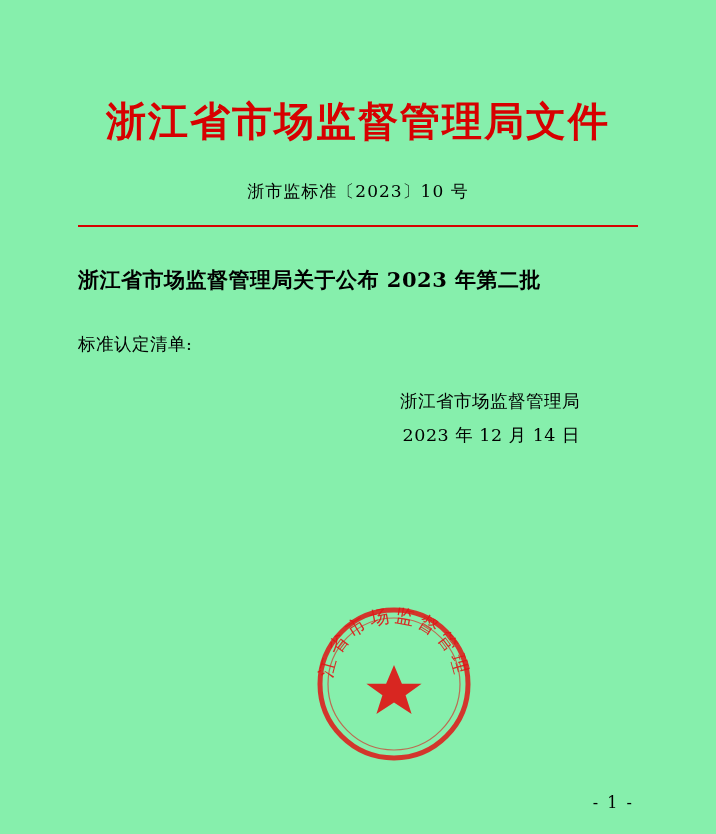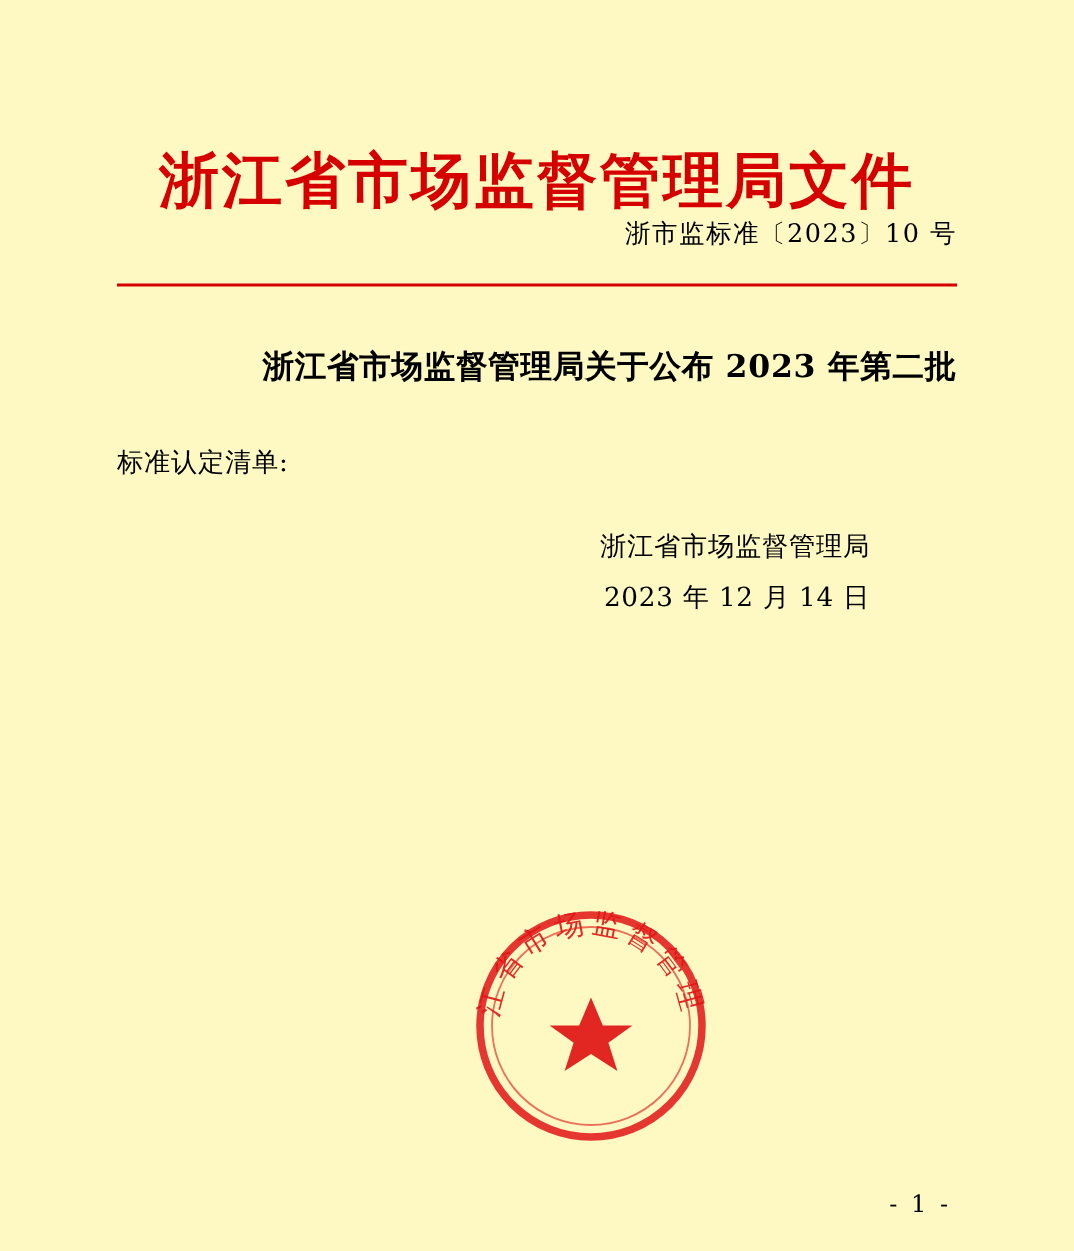--- a/index.html
+++ b/index.html
@@ -12,21 +12,21 @@
     height: 834px;
     overflow: hidden;
     font-family: "DejaVu Serif", "Liberation Serif", serif;
     color: #000000;
     position: relative;
   }
   .page {
     position: relative;
     width: 716px;
     height: 834px;
-    background: #fef9c3;
+    background: #86efac;
     box-sizing: border-box;
   }
   .doc-body {
     position: absolute;
     left: 78px;
     top: 0;
     width: 560px;
     height: 834px;
   }
 
@@ -36,36 +36,37 @@
     text-align: center;
     color: #d70000;
     font-family: "DejaVu Serif", "Liberation Serif", serif;
     font-weight: bold;
     font-size: 40px;
     letter-spacing: 2px;
     line-height: 1.15;
     white-space: nowrap;
   }
   .doc-number {
-    text-align: right;
+    margin-top: 36px;
+    text-align: center;
     font-size: 17px;
     letter-spacing: 1px;
     color: #000;
   }
   .red-rule {
     margin-top: 22px;
     height: 2px;
     background: #d70000;
     width: 100%;
   }
 
   
   .subject {
     margin-top: 36px;
-    text-align: right;
+    text-align: left;
     font-weight: bold;
     font-size: 21px;
     line-height: 1.65;
     letter-spacing: 0.5px;
   }
   .subject .line2 {
     display: block;
   }
 
   

